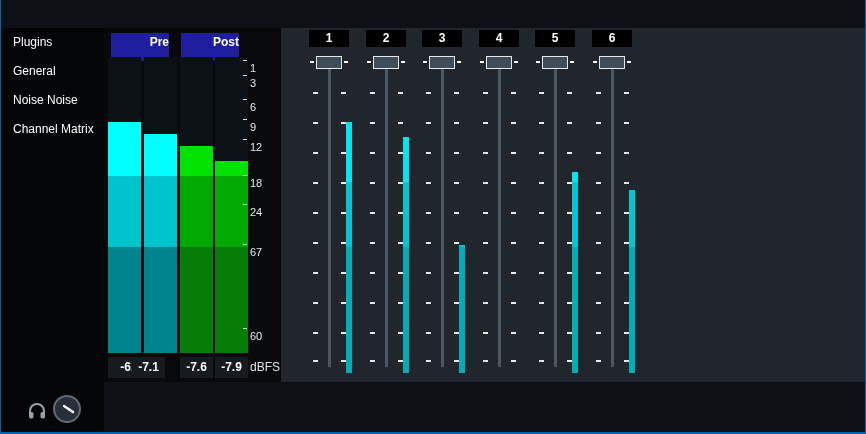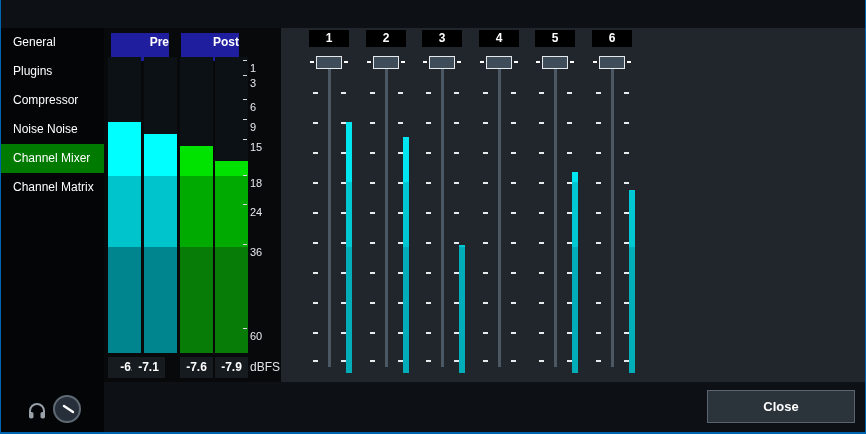--- a/index.html
+++ b/index.html
@@ -56,25 +56,23 @@
     border:1px solid #5a646e;color:#fff;font-size:13px;font-weight:bold;
     font-family:"Liberation Sans","DejaVu Sans",sans-serif;}
 </style>
 </head>
 <body>
 
 <div class="window">
 
 
   <div class="sidebar">
+      <div class="side-item">Plugins</div>
       <div class="side-item">General</div>
-      <div class="side-item">Plugins</div>
-      <div class="side-item">Compressor</div>
       <div class="side-item">Noise Noise</div>
-      <div class="side-item selected">Channel Mixer</div>
       <div class="side-item">Channel Matrix</div>
     </div>
 
   <div class="meter-panel">
     <div class="grp-btn pre">Pre</div>
     <div class="grp-btn post">Post</div>
     <div class="unit">dBFS</div>
   <div class="mcol" style="left: 4px;">
         <div class="mbar pre" style="height: 231px;"></div>
       </div>
@@ -93,27 +91,27 @@
       <div class="vbox" style="left: 111px;">-7.9</div>
       <div class="stick" style="top: 32px;"></div>
       <div class="slab" style="top: 33px;">1</div>
       <div class="stick" style="top: 47px;"></div>
       <div class="slab" style="top: 48px;">3</div>
       <div class="stick" style="top: 71px;"></div>
       <div class="slab" style="top: 72px;">6</div>
       <div class="stick" style="top: 91px;"></div>
       <div class="slab" style="top: 92px;">9</div>
       <div class="stick" style="top: 111px;"></div>
-      <div class="slab" style="top: 112px;">15</div>
+      <div class="slab" style="top: 112px;">12</div>
       <div class="stick" style="top: 147px;"></div>
       <div class="slab" style="top: 148px;">18</div>
       <div class="stick" style="top: 176px;"></div>
       <div class="slab" style="top: 177px;">24</div>
       <div class="stick" style="top: 216px;"></div>
-      <div class="slab" style="top: 217px;">36</div>
+      <div class="slab" style="top: 217px;">67</div>
       <div class="stick" style="top: 300px;"></div>
       <div class="slab" style="top: 301px;">60</div>
     </div>
 
   <div class="strip-panel">
       <div class="chead" style="left: 28px;">1</div>
       <div class="track" style="left: 47px;"></div>
       <div class="handle" style="left: 35px;"></div>
       <div class="hdash" style="left: 29px;"></div>
       <div class="hdash" style="left: 63px;"></div>
@@ -262,23 +260,20 @@
       <div class="tick" style="left: 343px; top: 244px;"></div>
       <div class="tick" style="left: 315px; top: 274px;"></div>
       <div class="tick" style="left: 343px; top: 274px;"></div>
       <div class="tick" style="left: 315px; top: 304px;"></div>
       <div class="tick" style="left: 343px; top: 304px;"></div>
       <div class="tick" style="left: 315px; top: 332px;"></div>
       <div class="tick" style="left: 343px; top: 332px;"></div>
       <div class="smeter" style="left: 348px; top: 162px; height: 183px;"></div>
     </div>
 
-  <div class="bottom-bar">
-    <button class="close-btn">Close</button>
-  </div>
 
   <div class="monitor-controls">
     <svg class="hp" width="20" height="20" viewBox="0 0 20 20">
       <path d="M3 13 v-3 a7 7 0 0 1 14 0 v3" fill="none" stroke="#98a0a8" stroke-width="2"></path>
       <rect x="2" y="11" width="4.5" height="6.5" rx="1.8" fill="#98a0a8"></rect>
       <rect x="13.5" y="11" width="4.5" height="6.5" rx="1.8" fill="#98a0a8"></rect>
     </svg>
     <div class="knob">
       <svg width="24" height="24" viewBox="0 0 24 24">
         <line x1="9" y1="9" x2="18" y2="15" stroke="#ffffff" stroke-width="2.4" stroke-linecap="round"></line>

